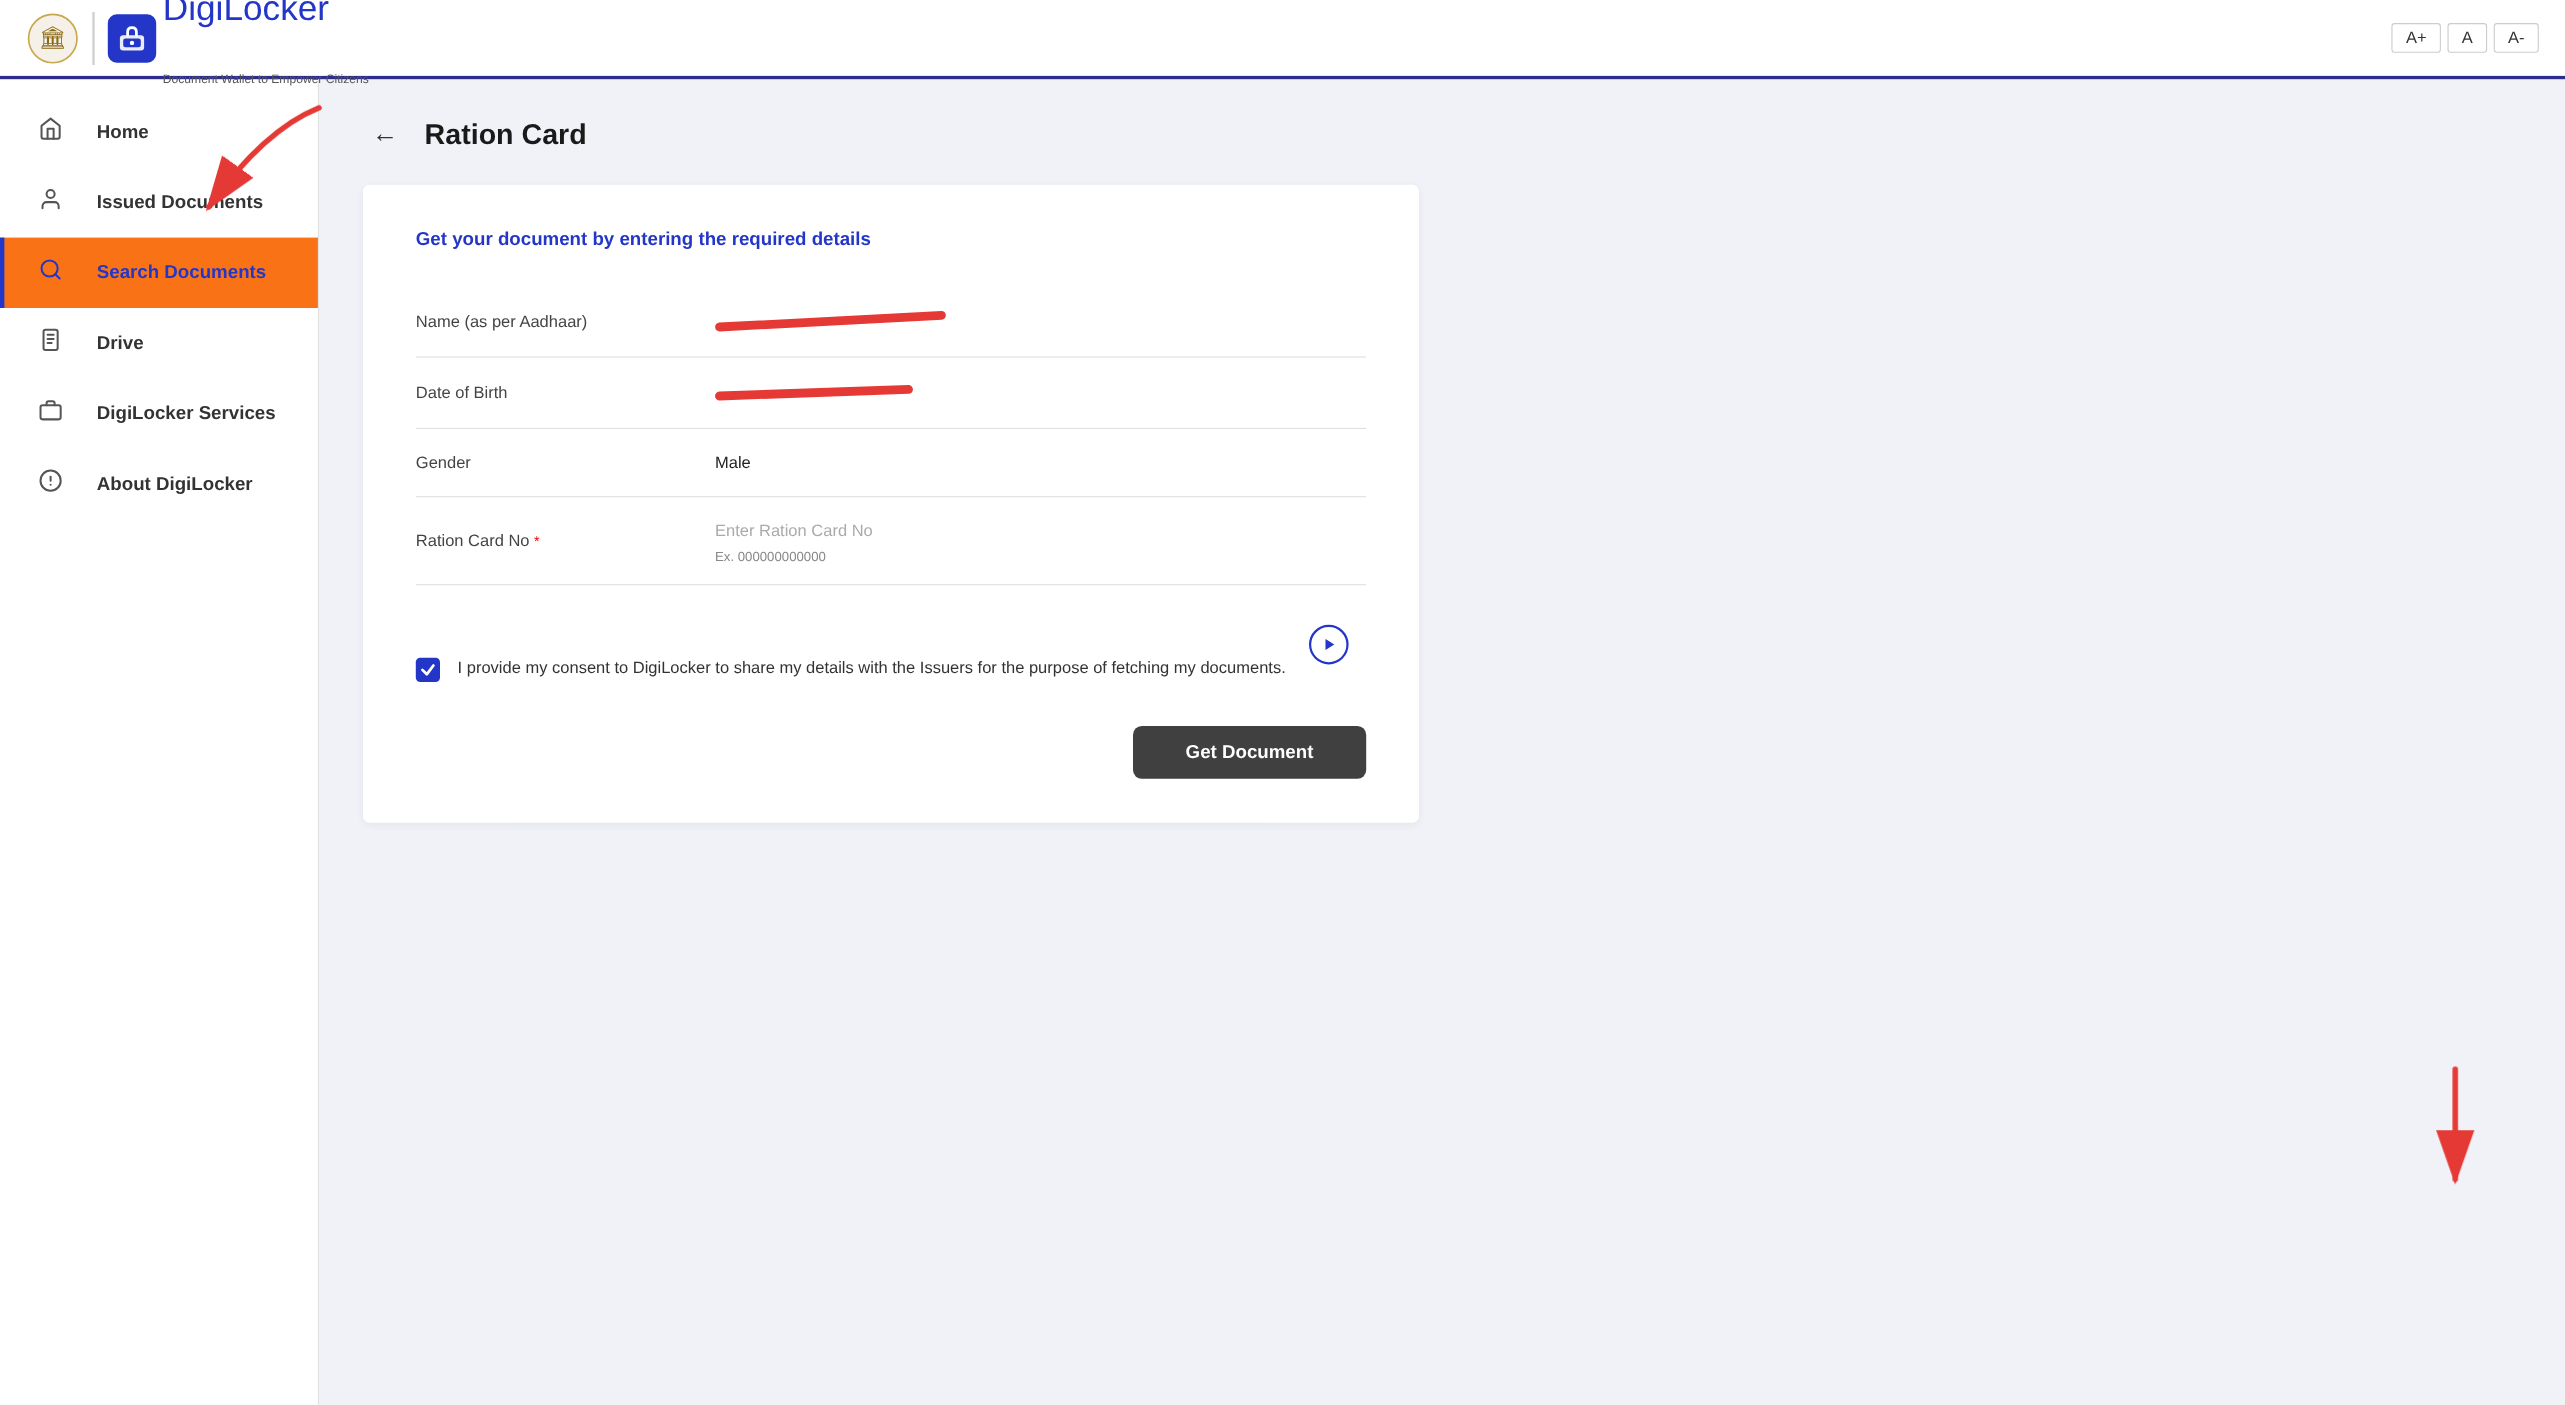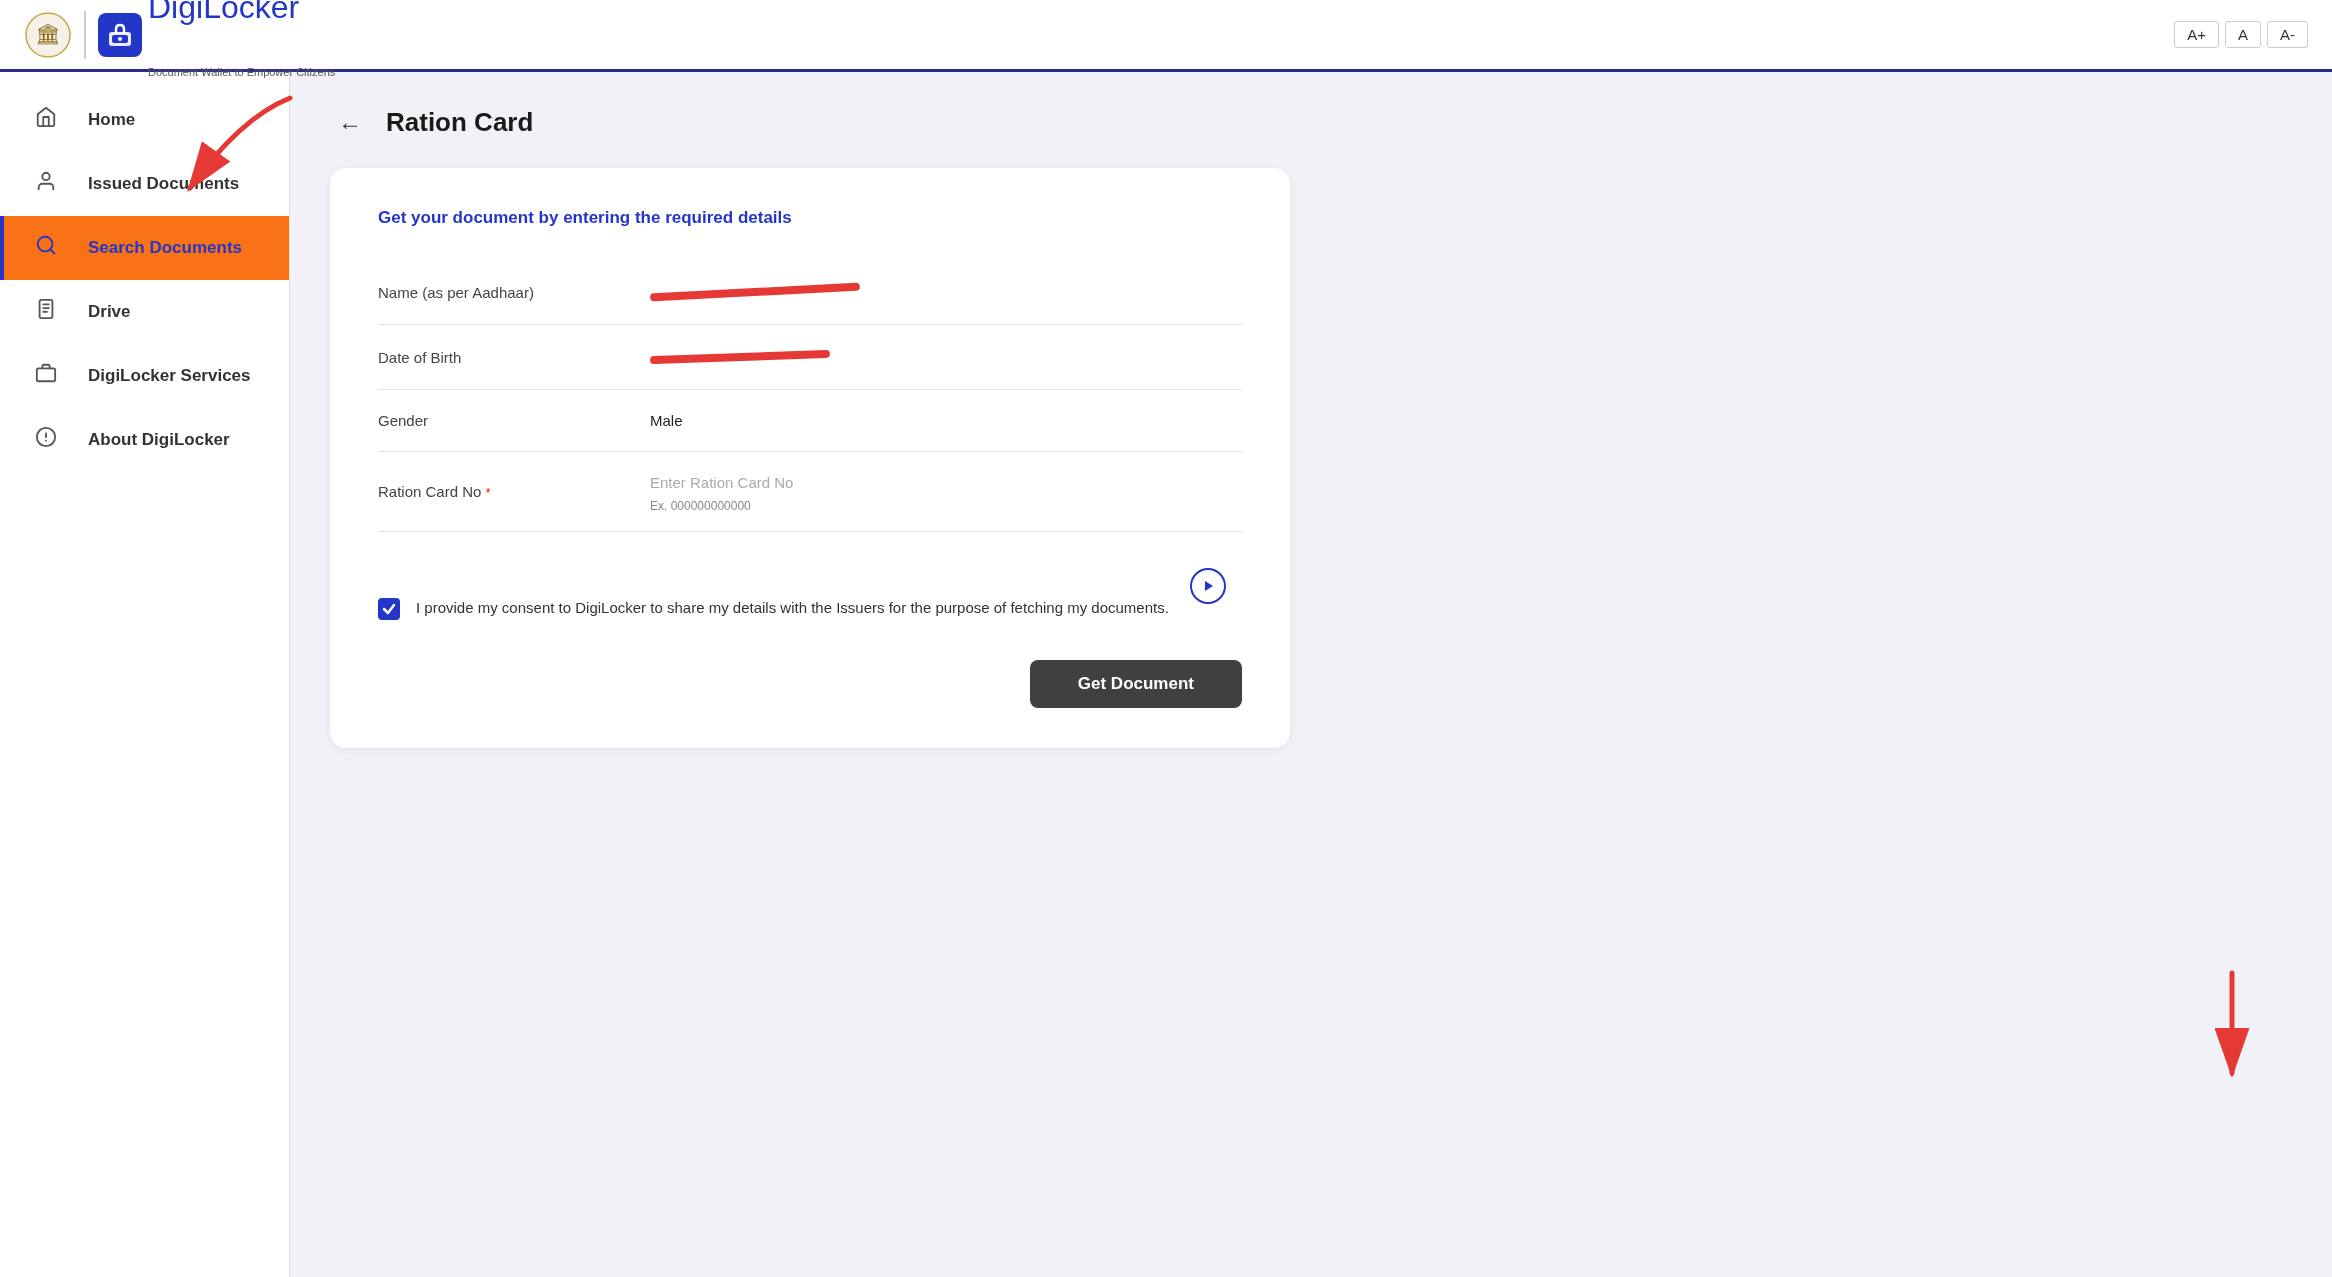--- a/index.html
+++ b/index.html
@@ -119,21 +119,21 @@
     }
     .page-title {
       font-size: 26px;
       font-weight: 700;
       color: #1a1a1a;
     }
 
     
     .card {
       background: #fff;
-      border-radius: 16px;
+      border-radius: 6px;
       padding: 40px 48px;
       max-width: 960px;
       box-shadow: 0 2px 8px rgba(0,0,0,0.06);
     }
     .card-subtitle {
       font-size: 17px;
       font-weight: 700;
       color: #2336c7;
       margin-bottom: 32px;
     }

